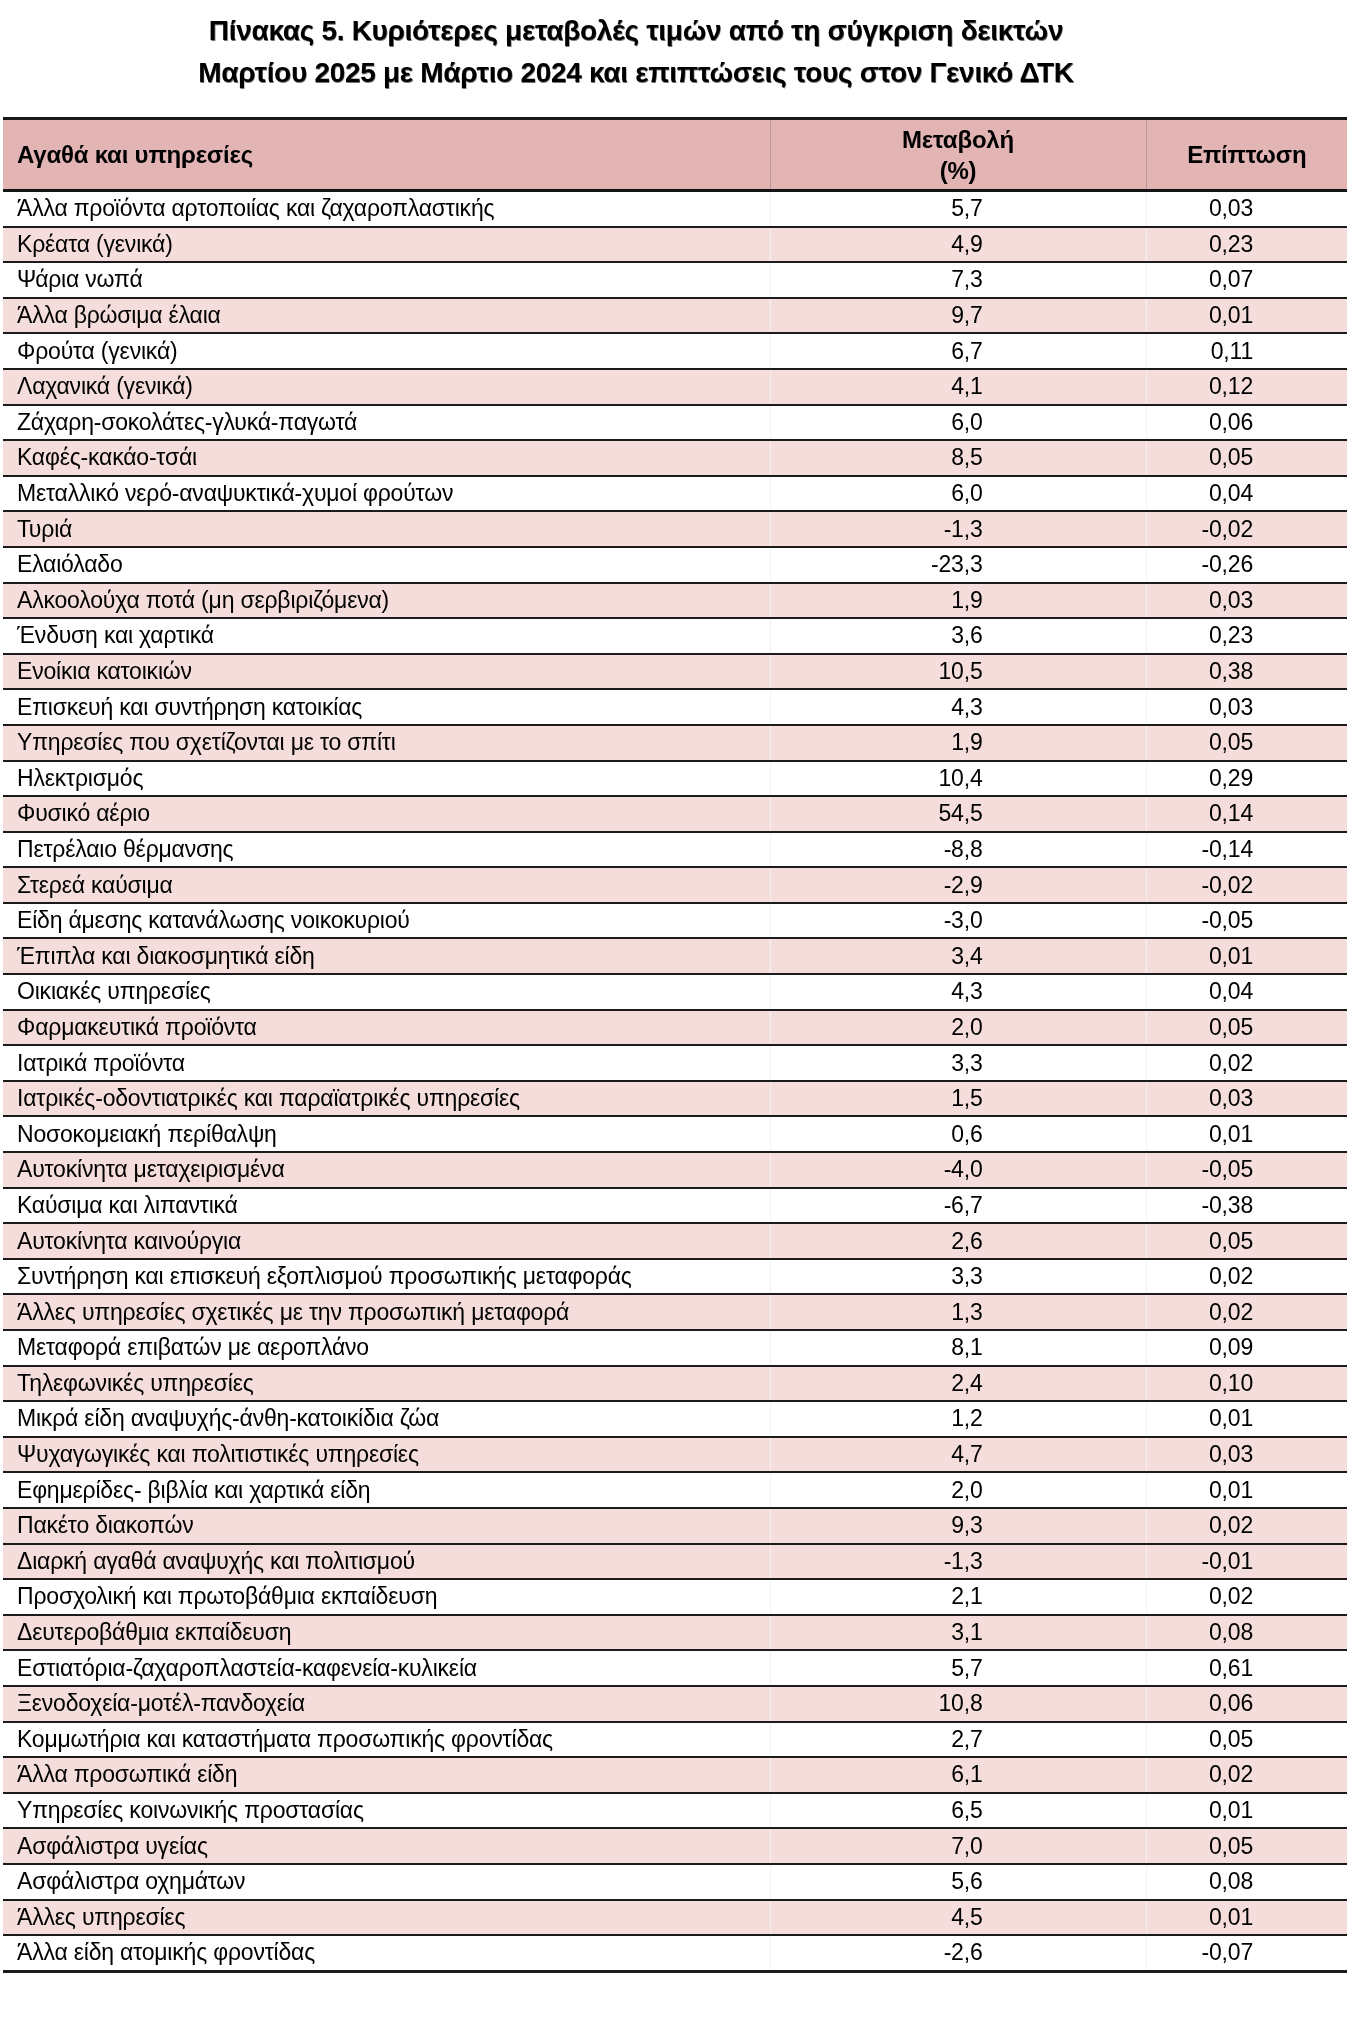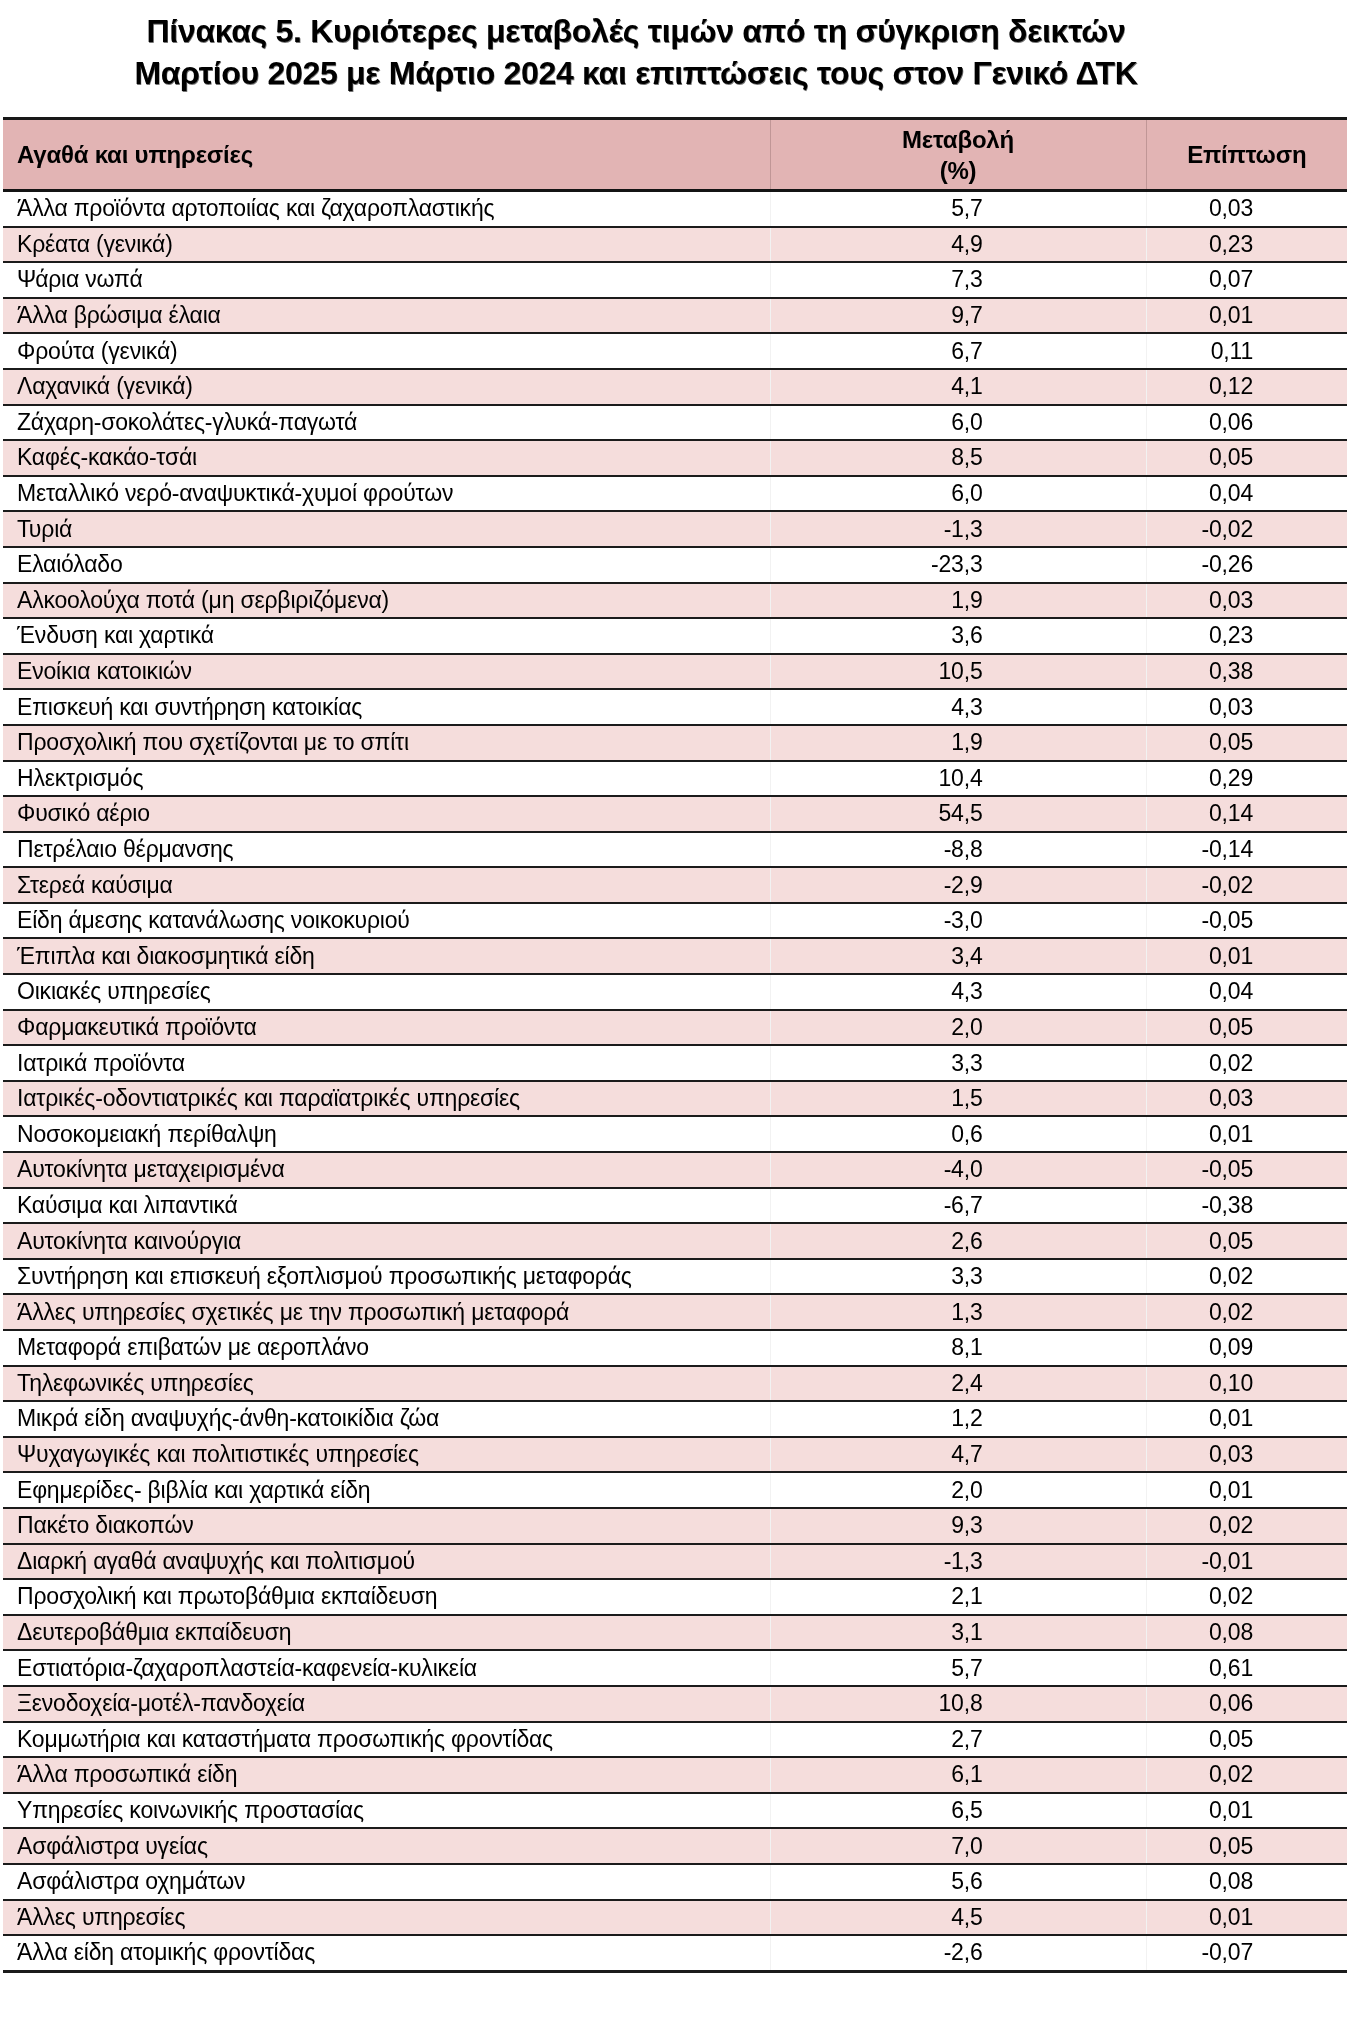--- a/index.html
+++ b/index.html
@@ -17,21 +17,21 @@
     width: 1360px;
     height: 2025px;
   }
   .title-block {
     position: absolute;
     top: 10px;
     left: 0;
     width: 1272px;
     text-align: center;
     font-weight: 700;
-    font-size: 32px;
+    font-size: 28px;
     line-height: 42px;
     letter-spacing: -0.3px;
     text-shadow: 0.6px 0.6px 0 rgba(0,0,0,0.55);
   }
   table.price-table {
     position: absolute;
     left: 3px;
     top: 117px;
     width: 1344px;
     border-collapse: collapse;
@@ -170,21 +170,21 @@
           <td class="c-label">Ενοίκια κατοικιών</td>
           <td class="c-change">10,5</td>
           <td class="c-impact">0,38</td>
         </tr>
         <tr>
           <td class="c-label">Επισκευή και συντήρηση κατοικίας</td>
           <td class="c-change">4,3</td>
           <td class="c-impact">0,03</td>
         </tr>
         <tr class="striped">
-          <td class="c-label">Προσχολική που σχετίζονται με το σπίτι</td>
+          <td class="c-label">Υπηρεσίες που σχετίζονται με το σπίτι</td>
           <td class="c-change">1,9</td>
           <td class="c-impact">0,05</td>
         </tr>
         <tr>
           <td class="c-label">Ηλεκτρισμός</td>
           <td class="c-change">10,4</td>
           <td class="c-impact">0,29</td>
         </tr>
         <tr class="striped">
           <td class="c-label">Φυσικό αέριο</td>

